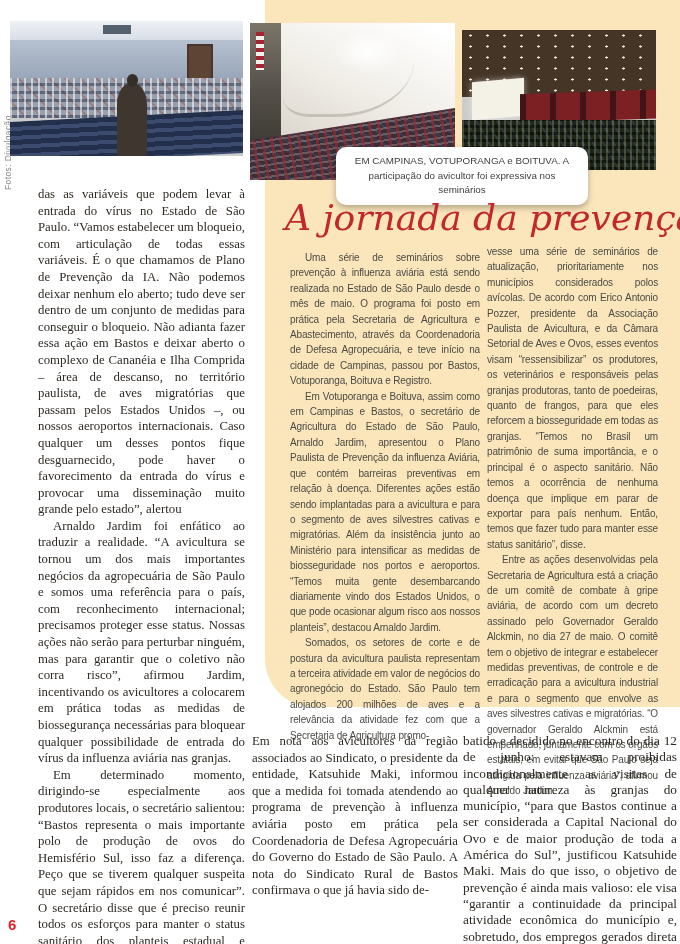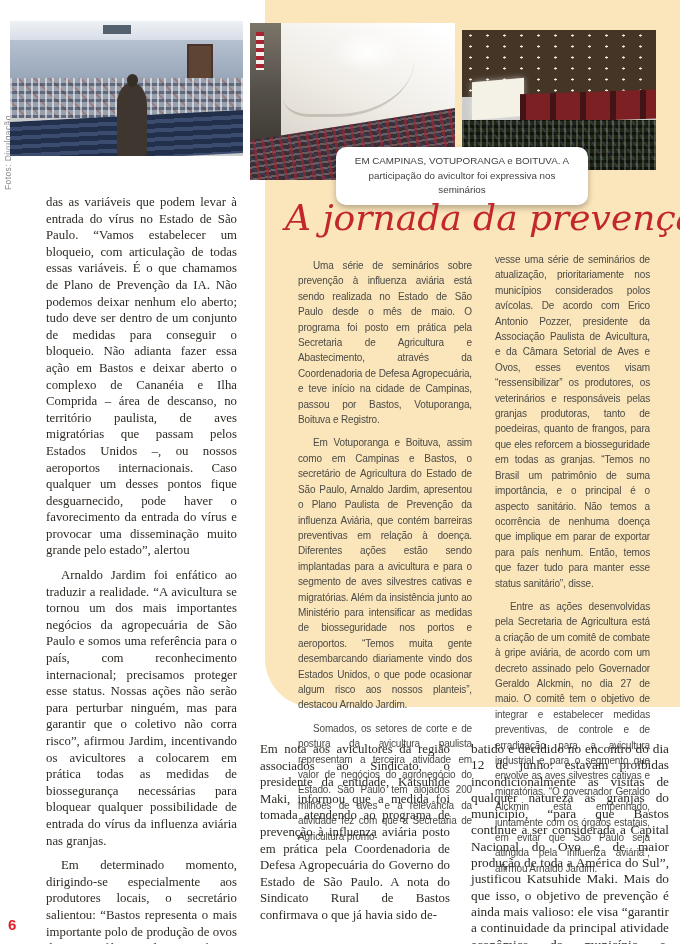--- a/index.html
+++ b/index.html
@@ -81,21 +81,21 @@
     box-shadow:0 3px 6px rgba(0,0,0,.28);
     font-size:9.8px;line-height:1.5;color:var(--caption-text);text-align:center;}
 
   
   .title{position:absolute;left:285px;top:197px;width:382px;text-align:center;
     font-family:"DejaVu Serif","Liberation Serif",serif;font-style:italic;font-weight:400;
     font-size:36px;color:var(--accent-red);white-space:nowrap;}
 
   
   .col{position:absolute;text-align:justify;color:var(--body-text);}
-  .col p{margin:8px;text-indent:15px;}
+  .col p{margin:0;text-indent:15px;}
   .continues p:first-child{text-indent:0;}
   .serif{font-family:"Liberation Serif",serif;font-size:12.8px;line-height:16.6px;}
   .sans-col{font-family:Liberation Sans, sans-serif;font-size:10px;line-height:15.4px;
     color:var(--feature-text);letter-spacing:-0.15px;}
   .col-left{left:38px;top:186px;width:207px;}
   .colA{left:290px;top:250px;width:190px;}
   .colB{left:487px;top:244px;width:171px;}
   .col-bm{left:252px;top:733px;width:206px;}
   .col-br{left:463px;top:733px;width:214px;font-size:13.3px;line-height:16.3px;}
 

